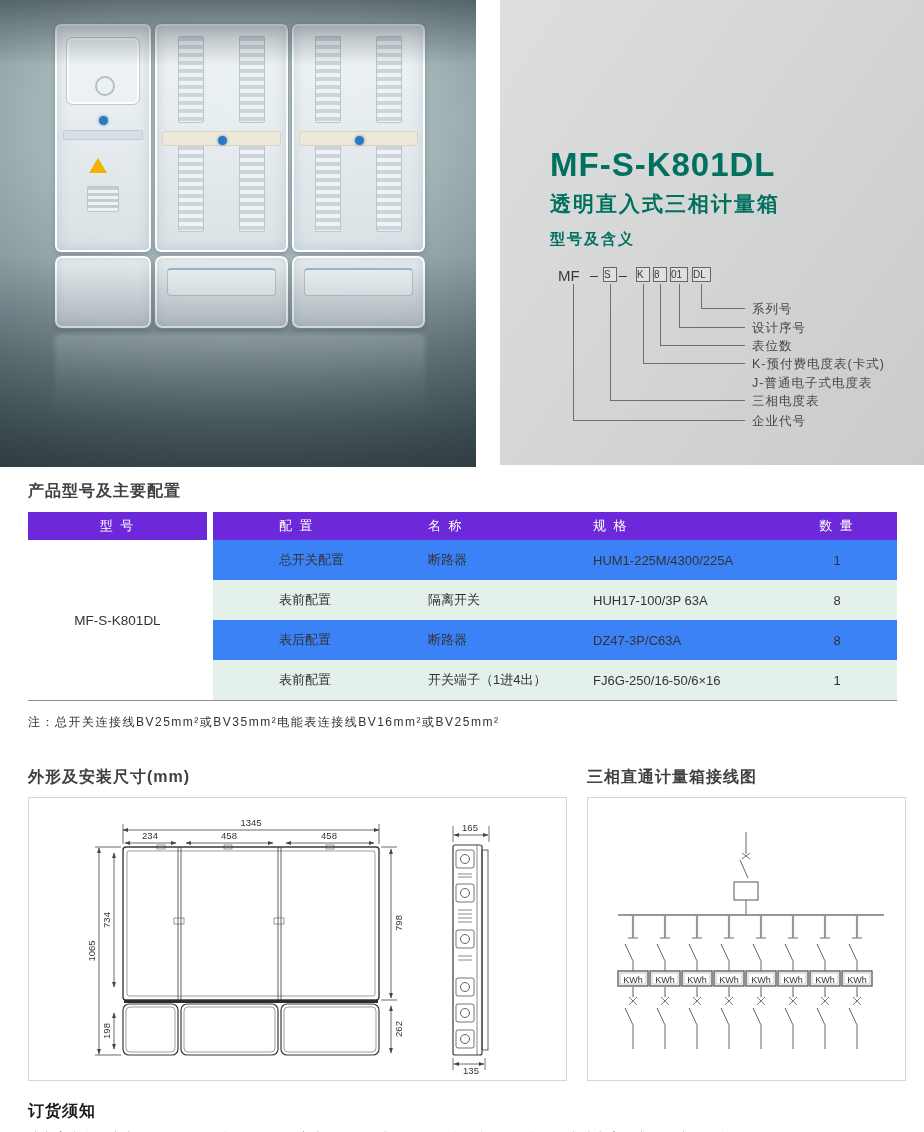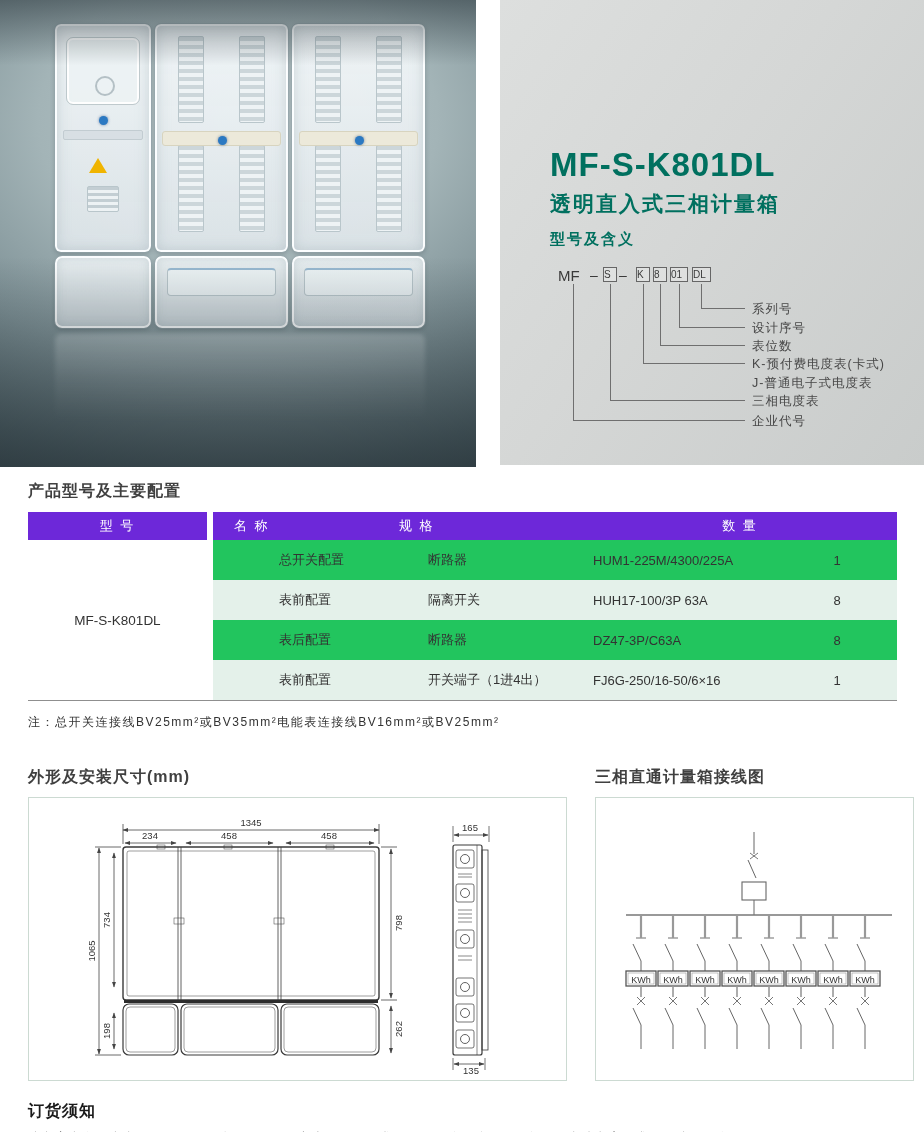--- a/index.html
+++ b/index.html
@@ -73,29 +73,29 @@
   .thead { display:flex; height:28px; background:#6d28d9; color:#fff; font-size:13px; letter-spacing:2px; }
   .th { display:flex; align-items:center; }
   .th.c1 { width:185px; justify-content:center; border-right:6px solid #fff; }
   .th.c2 { width:194px; padding-left:66px; }
   .th.c3 { width:150px; padding-left:21px; }
   .th.c4 { width:220px; padding-left:36px; }
   .th.c5 { flex:1; justify-content:center; }
   .tbody { display:flex; }
   .model-cell { width:185px; border-right:6px solid #fff; display:flex; align-items:center; justify-content:center; font-size:13.5px; color:#333; background:#fff; }
   .rows { flex:1; }
-  .trow { height:40px; display:grid; grid-template-columns:194px 150px 220px 1fr; align-items:center; font-size:13px; color:#333; background:#22c55e; }
+  .trow { height:40px; display:grid; grid-template-columns:194px 150px 220px 1fr; align-items:center; font-size:13px; color:#333; background:#3b82f6; }
   .trow:nth-child(even) { background:#e4f1ea; }
   .trow .td:nth-child(1){ padding-left:66px; }
   .trow .td:nth-child(2){ padding-left:21px; }
   .trow .td:nth-child(3){ padding-left:36px; }
   .trow .td:nth-child(4){ text-align:center; }
   .note { margin-top:13px; font-size:12px; letter-spacing:1.5px; color:#333; }
 
-  .bottom { margin-top:22px; display:flex; gap:28px; }
+  .bottom { margin-top:22px; display:flex; gap:20px; }
   .panel-box { margin-top:9px; border:1px solid #ccdad2; background:#fff; }
   .dims-box { width:539px; height:284px; }
   .wiring-box { width:319px; height:284px; }
   svg text { font-family:"Liberation Sans","DejaVu Sans",sans-serif; }
 
   .ordering-title { margin-top:20px; font-size:16px; font-weight:bold; color:#1a1a1a; letter-spacing:1px; }
   .ordering-text { margin-top:8px; font-size:12.5px; letter-spacing:1px; color:#333; }
 </style>
 </head>
 <body>
@@ -184,20 +184,21 @@
     </div>
   </div>
 
   <div class="main">
 
     <div class="section-title">产品型号及主要配置</div>
 
     <div class="cfg-table">
       <div class="thead">
         <div class="th c1">型 号</div>
+        <div class="th c2">配 置</div>
         <div class="th c3">名 称</div>
         <div class="th c4">规 格</div>
         <div class="th c5">数 量</div>
       </div>
       <div class="tbody">
         <div class="model-cell">MF-S-K801DL</div>
         <div class="rows">
           <div class="trow">
             <div class="td">总开关配置</div>
             <div class="td">断路器</div>

